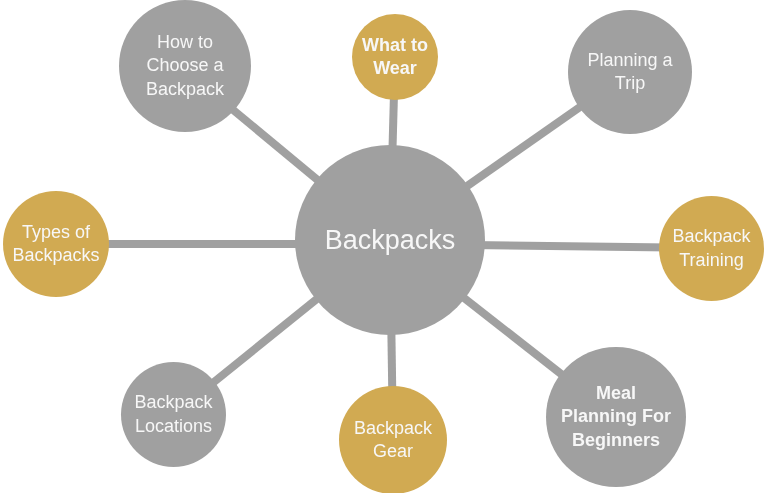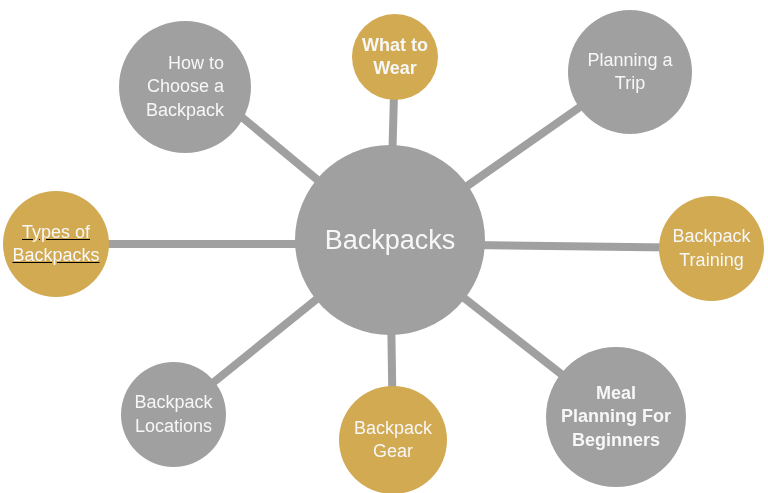--- a/index.html
+++ b/index.html
@@ -42,28 +42,28 @@
     font-size: 18px;
   }
   .node.gray { background: var(--gray, #A0A0A0); }
   .node.gold { background: var(--gold, #D1AA52); }
   .node.center-node .label {
     font-size: 27px;
     line-height: 1.2;
   }
   
   .n-center   { left: 295px; top: 145px; width: 190px; height: 190px; }
-  .n-choose   { left: 119px; top:   21px; width: 132px; height: 132px; text-align: right; }
+  .n-choose   { left: 119px; top:   0; width: 132px; height: 132px; }
   .n-wear     { left: 352px; top:  14px; width:  86px; height:  86px; font-weight: bold; }
   .n-planning { left: 568px; top:  10px; width: 124px; height: 124px; }
   .n-training { left: 659px; top: 196px; width: 105px; height: 105px; }
   .n-meal     { left: 546px; top: 347px; width: 140px; height: 140px; font-weight: bold; }
   .n-gear     { left: 339px; top: 386px; width: 108px; height: 108px; }
   .n-locations{ left: 121px; top: 362px; width: 105px; height: 105px; }
-  .n-types    { left:   3px; top: 191px; width: 106px; height: 106px; text-decoration: underline; }
+  .n-types    { left:   3px; top: 191px; width: 106px; height: 106px; }
 </style>
 </head>
 <body>
 
 <div class="stage">
 
   <svg class="connectors" width="768" height="493">
     <line x1="390" y1="240" x2="185" y2="70"></line>
     <line x1="390" y1="240" x2="395" y2="57"></line>
     <line x1="390" y1="240" x2="630" y2="72"></line>

